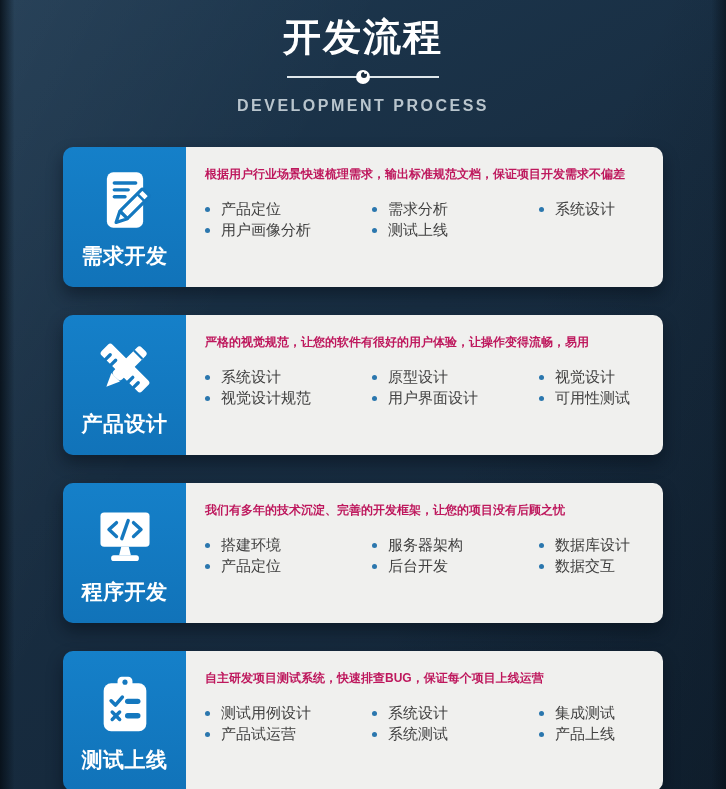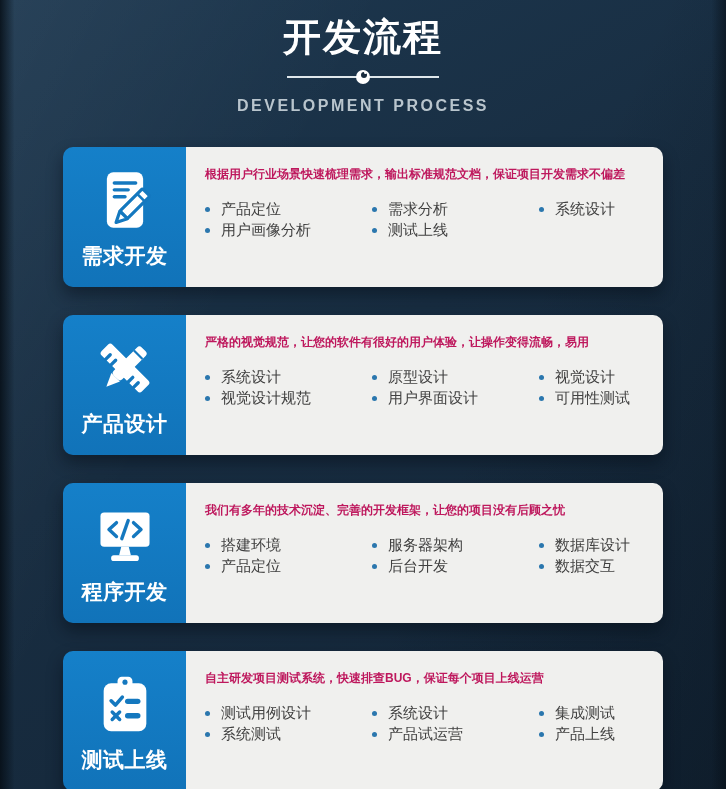--- a/index.html
+++ b/index.html
@@ -262,25 +262,25 @@
           <div class="bullet">
               <span class="dot"></span>
               <span>系统设计</span>
             </div>
           <div class="bullet">
               <span class="dot"></span>
               <span>集成测试</span>
             </div>
           <div class="bullet">
               <span class="dot"></span>
+              <span>产品试运营</span>
+            </div>
+          <div class="bullet">
+              <span class="dot"></span>
               <span>系统测试</span>
-            </div>
-          <div class="bullet">
-              <span class="dot"></span>
-              <span>产品试运营</span>
             </div>
           <div class="bullet">
               <span class="dot"></span>
               <span>产品上线</span>
             </div>
         </div>
       </div>
     </div>
 
   </div>

